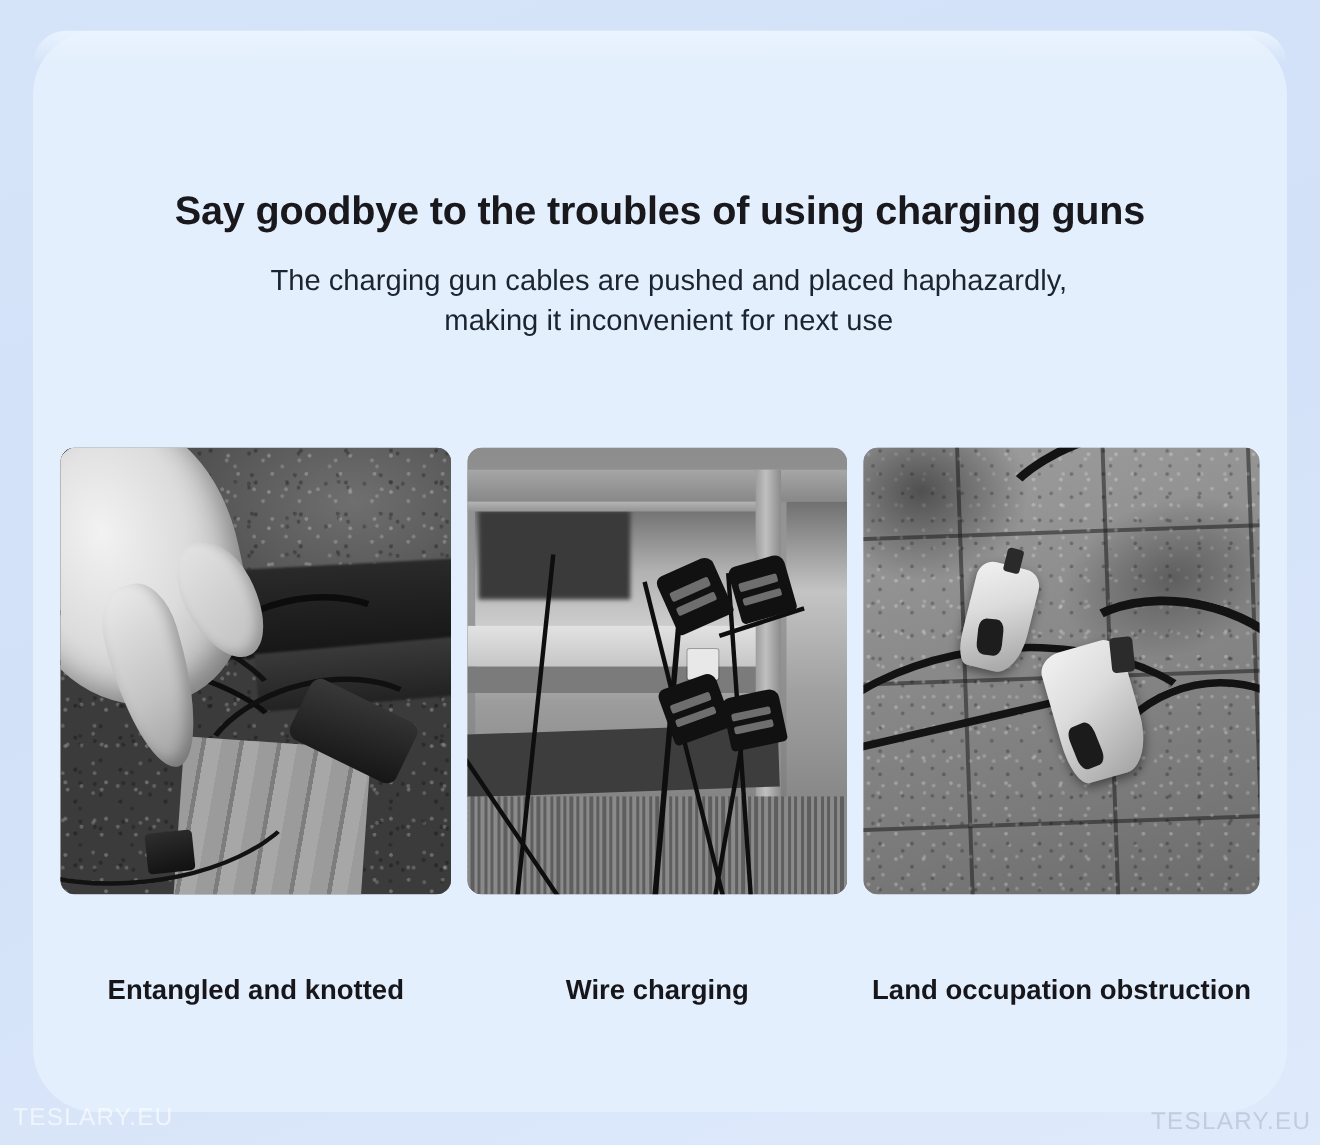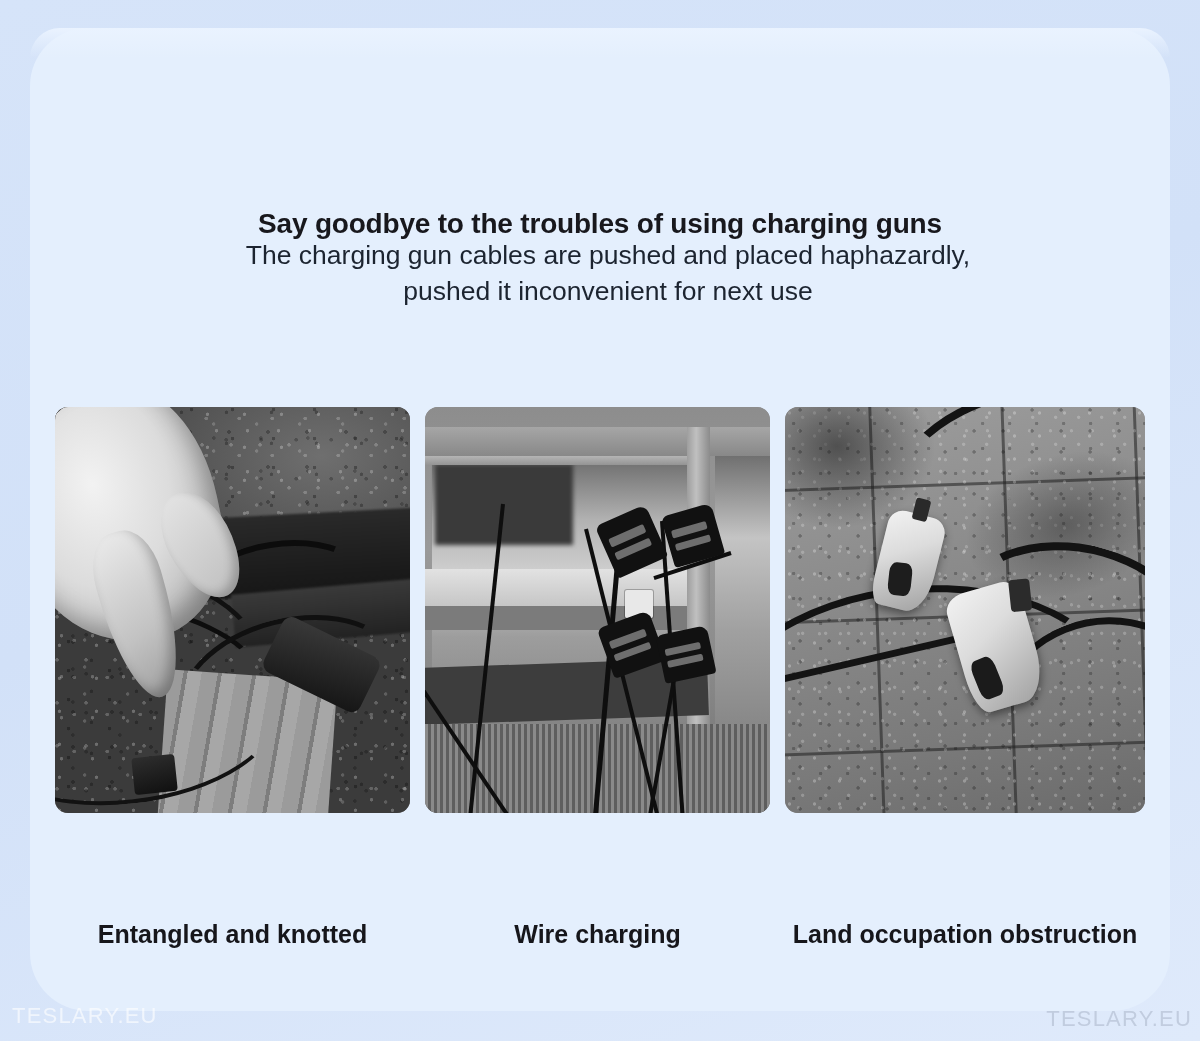--- a/index.html
+++ b/index.html
@@ -31,27 +31,26 @@
   }
 
   
   #content{
     position:absolute;inset:0;
   }
   .headline{
     position:absolute;
     left:0;right:0;top:168px;
     text-align:center;
-    font-size:28px;
+    font-size:36px;
     font-weight:bold;
     letter-spacing:-0.2px;
     color:#18181d;
     line-height:48px;
     white-space:nowrap;
-    margin-top:32px;
   }
   .subtitle{
     position:absolute;
     left:0;right:0;top:237px;
     text-align:center;
     font-size:26.5px;
     font-weight:400;
     color:#1c2430;
     line-height:36px;
   }
@@ -314,21 +313,21 @@
   .p3 .gunB .nub{
     position:absolute;right:-14%;top:2%;width:28%;height:26%;
     background:#2b2b2b;border-radius:4px;transform:rotate(10deg);
   }
 
   
   .caption-row{
     position:absolute;
     left:55px;top:878px;width:1090px;height:44px;
     display:flex;gap:15px;
-    font-size:25px;font-weight:bold;color:#16161b;margin-top:34px;
+    font-size:25px;font-weight:bold;color:#16161b;
   }
   .caption{display:flex;align-items:center;justify-content:center;}
   .caption.c1{width:355px;}
   .caption.c2{width:345px;}
   .caption.c3{width:360px;text-align:right;}
 
   
   .wm{
     position:absolute;
     font-size:22px;letter-spacing:1.2px;
@@ -345,21 +344,21 @@
 
 <div id="page">
   <div id="card"></div>
 
   <div id="content">
 
     <div class="headline">Say goodbye to the troubles of using charging guns</div>
 
     <div class="subtitle">
       <span class="line">The charging gun cables are pushed and placed haphazardly,</span>
-      <span class="line">pushed it inconvenient for next use</span>
+      <span class="line">making it inconvenient for next use</span>
     </div>
 
     <div class="photo-row">
 
       <div class="photo p1">
         <div class="bg"></div>
         <div class="gravel"></div>
         <div class="darkband"></div>
         <div class="darkband2"></div>
         <div class="plank"></div>

